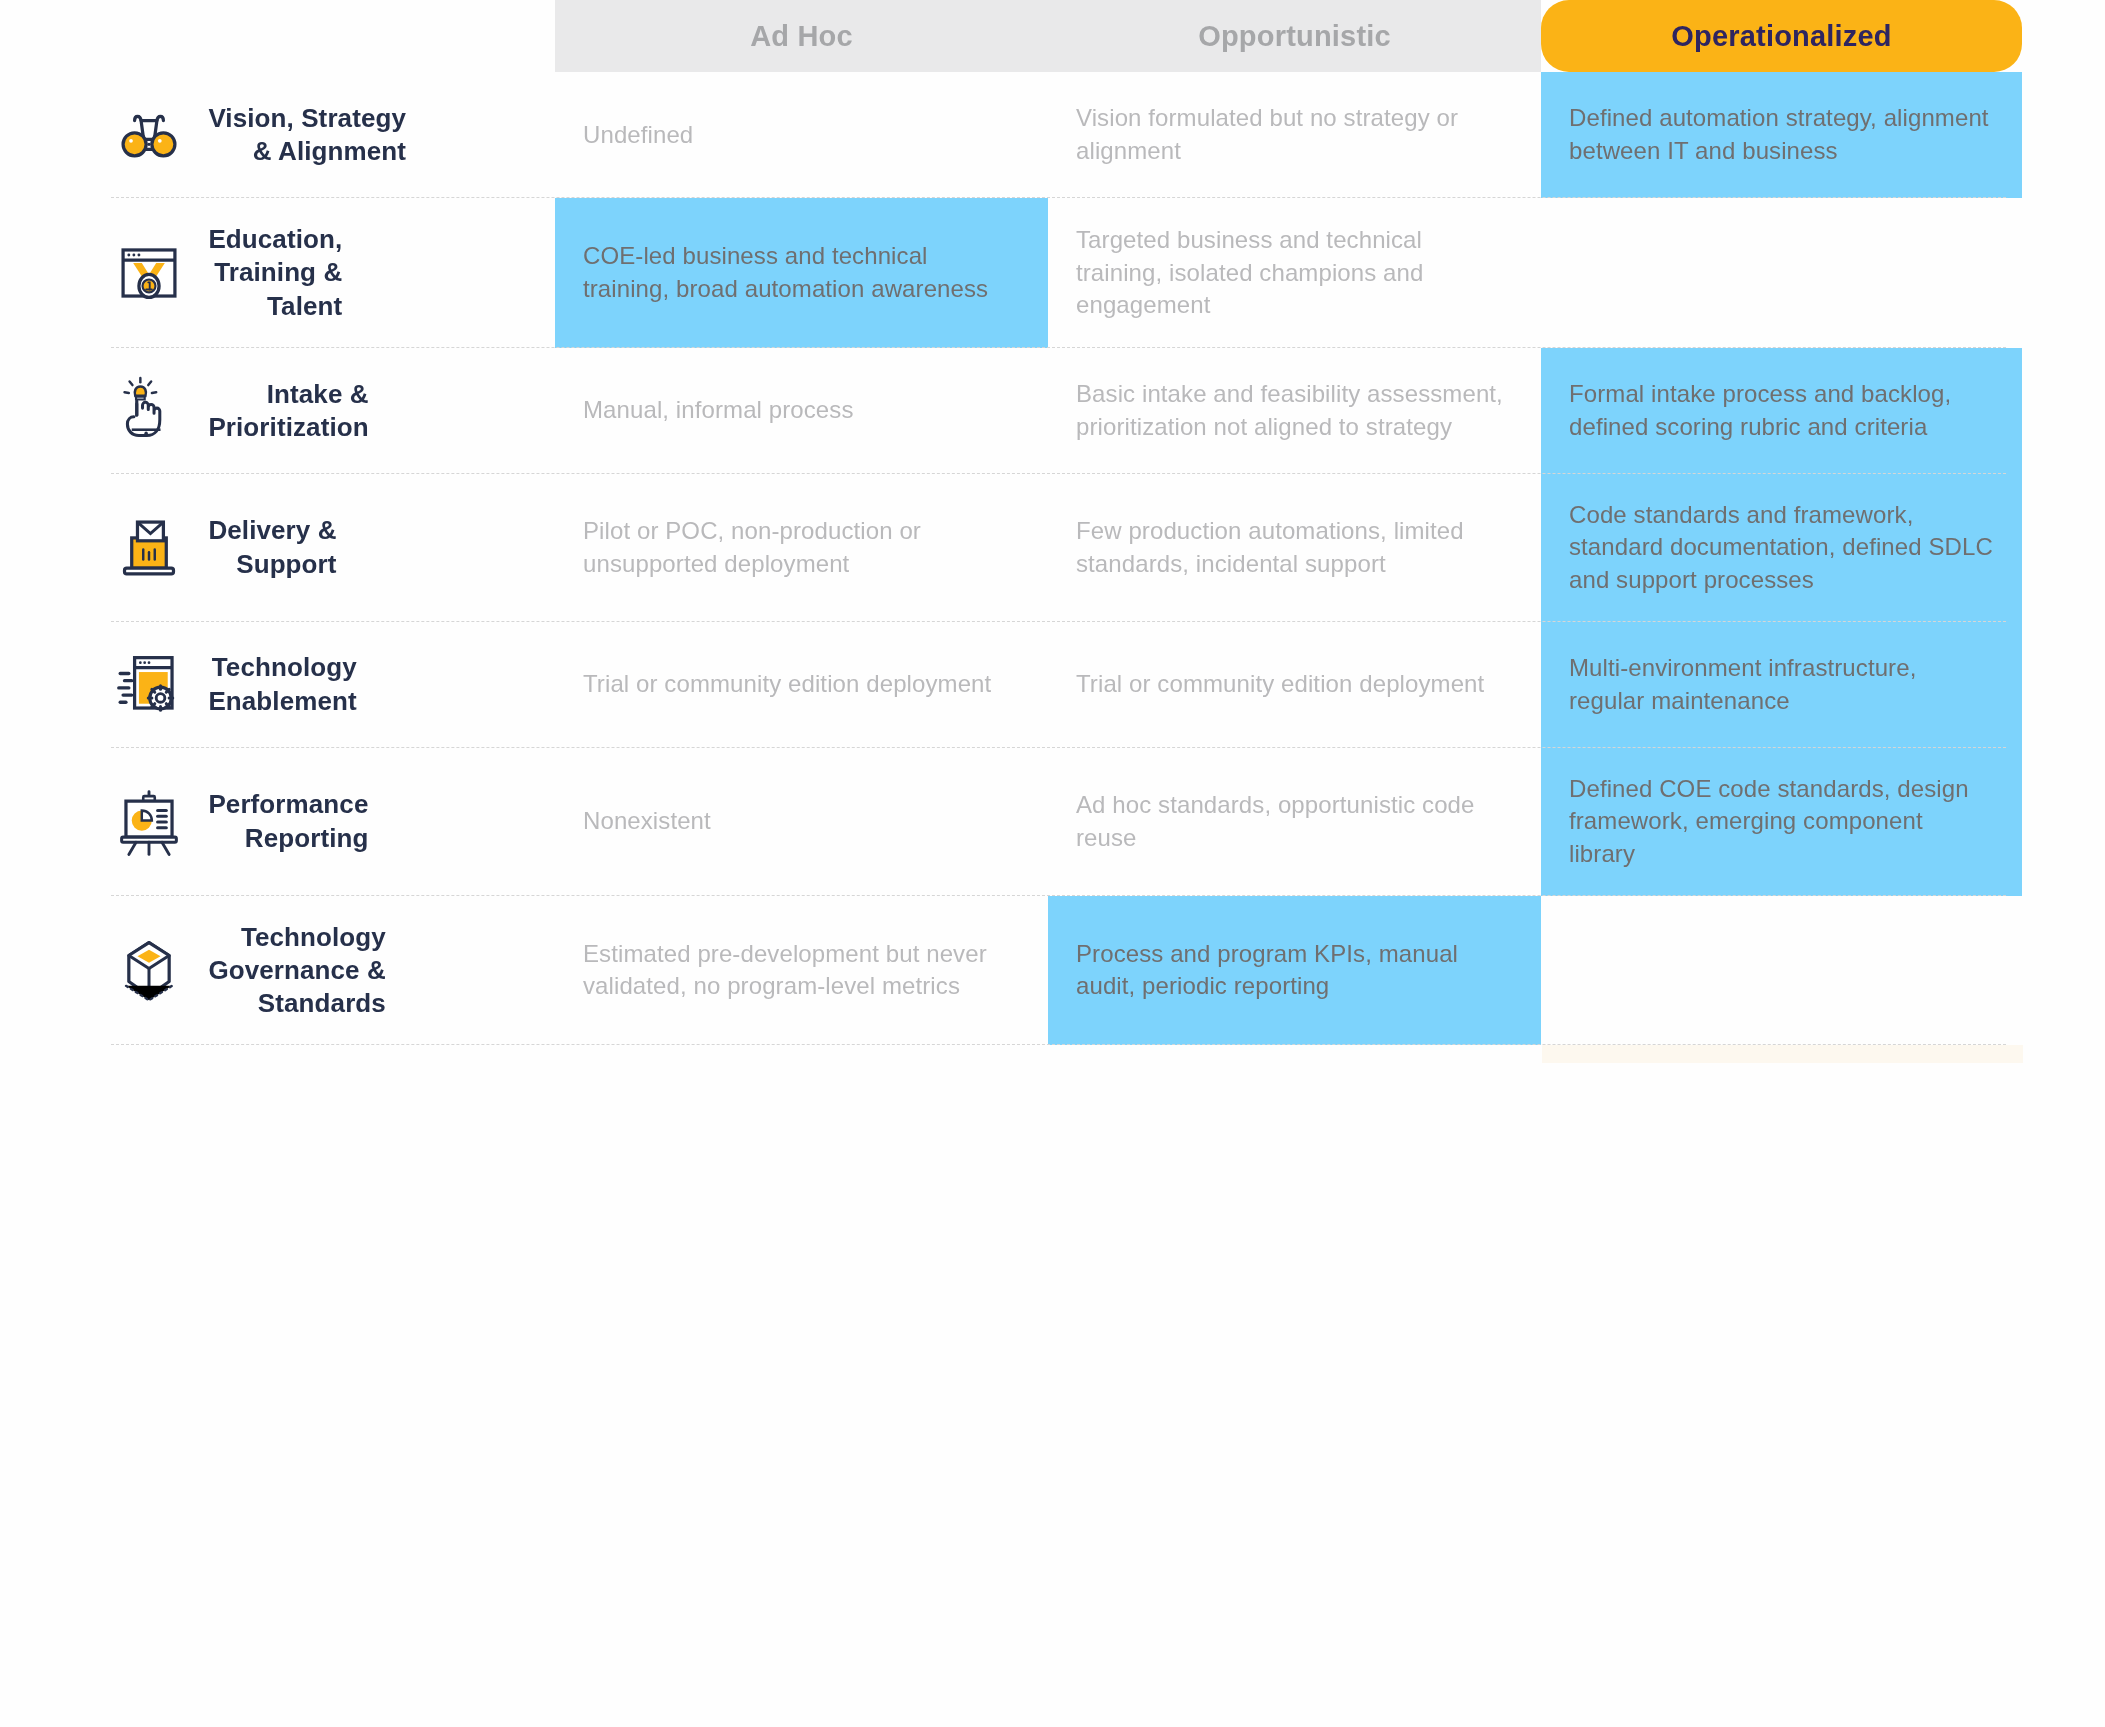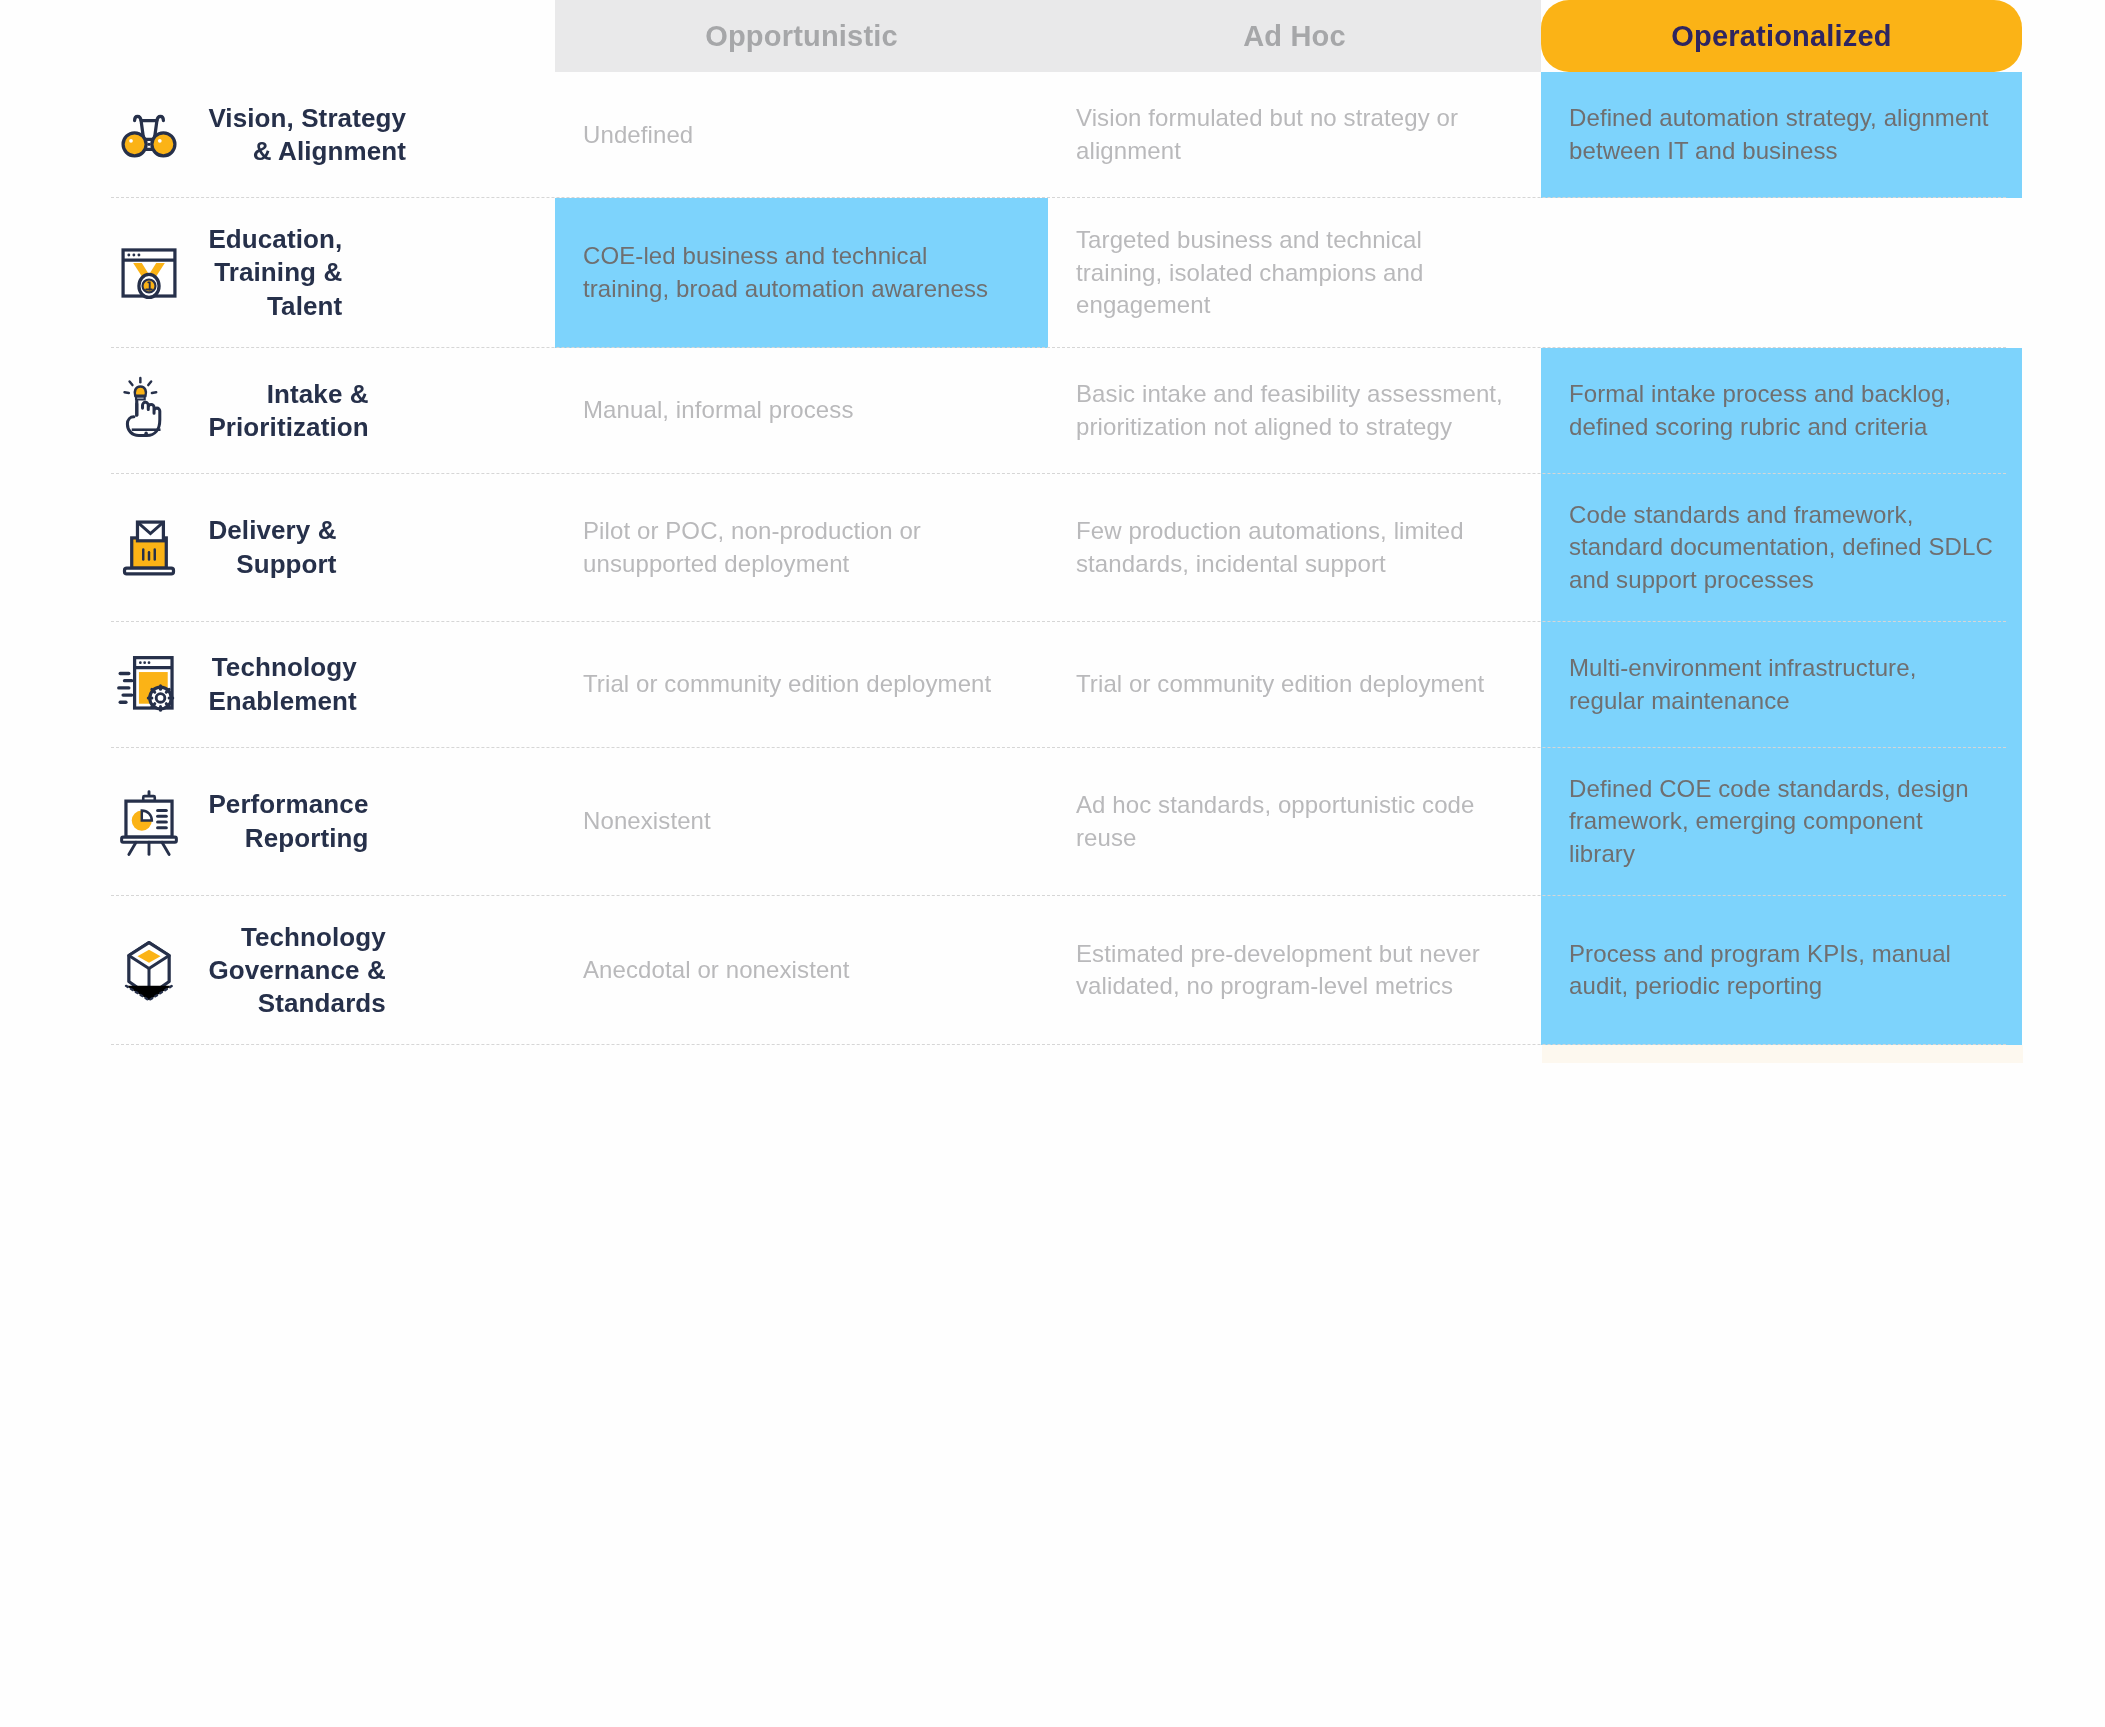--- a/index.html
+++ b/index.html
@@ -130,22 +130,22 @@
 </style>
 </head>
 <body>
 
 <div class="sheet">
   <div class="matrix">
 
     <div class="grid-row header-row">
       <div class="hdr hdr-spacer"></div>
       <div class="hdr hdr-spacer"></div>
+      <div class="hdr hdr-plain">Ad Hoc</div>
       <div class="hdr hdr-plain">Opportunistic</div>
-      <div class="hdr hdr-plain">Ad Hoc</div>
       <div class="hdr hdr-accent">Operationalized</div>
       <div class="hdr hdr-spacer"></div>
     </div>
 
     <div id="rows-host">
         <div class="grid-row body-row">
           <div class="cell cell-gutter"></div>
           <div class="cell cell-dim">
             <span class="dim-icon">
     <svg viewBox="0 0 100 100" width="72" height="72">
@@ -369,23 +369,20 @@
       <path d="M50 22 L66 31 L50 40 L34 31 Z" fill="#fbb316"></path>
       <path d="M50 48 L50 86" stroke="#26304a" stroke-width="4.2"></path>
       <g stroke="#26304a" stroke-width="3.2" stroke-linecap="round" stroke-dasharray="3 5">
         <path d="M18 72 L50 92 L82 72"></path>
       </g>
     </svg>
             </span>
             <div class="dim-label">Technology<br>Governance &amp;<br>Standards</div>
           </div>
           <div class="cell cell-level">
-            <span class="txt">Anecdotal or nonexistent</span>
-          </div>
-          <div class="cell cell-level">
             <span class="txt">Estimated pre-development but never validated, no program-level metrics</span>
           </div>
           <div class="cell cell-level cell-accent">
             <span class="txt">Process and program KPIs, manual audit, periodic reporting</span>
           </div>
           <div class="cell cell-gutter"></div>
           <div class="rowline"></div>
         </div>
         <div class="accent-tail"></div>
       </div>

